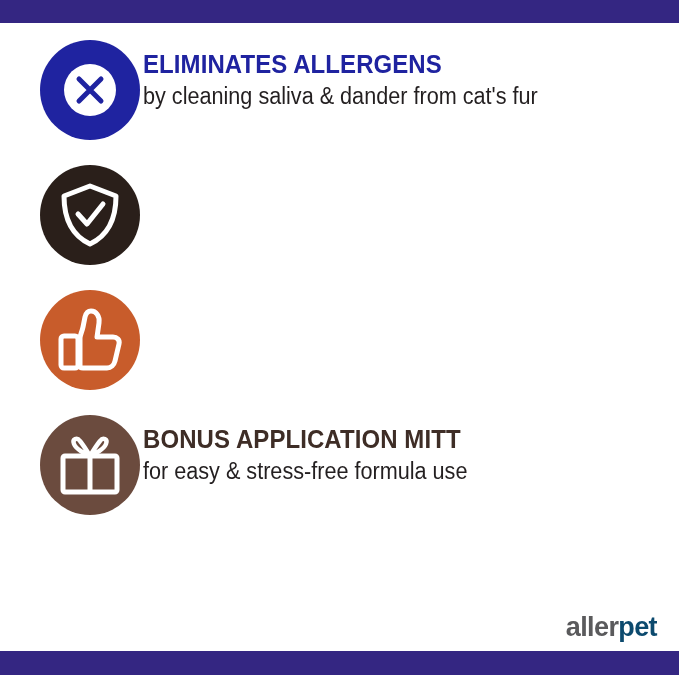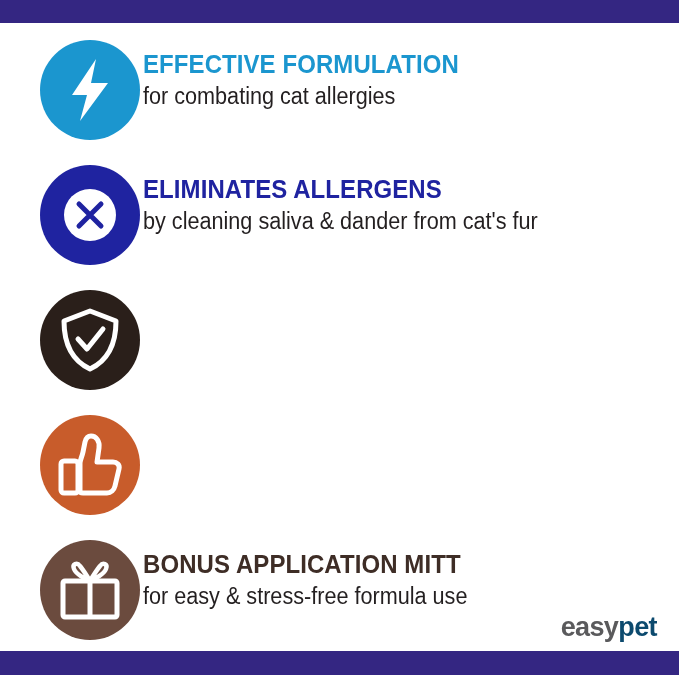--- a/index.html
+++ b/index.html
@@ -102,31 +102,20 @@
 </style>
 </head>
 <body>
 
 <div class="page">
 
   <div class="bar bar-top"></div>
 
   <div class="features">
 
-    <div class="feature-row">
-      <div class="icon-badge" style="background:#1b96cf">
-        <svg width="56" height="66" viewBox="0 0 56 66" aria-hidden="true">
-          <path d="M34 2 L10 38 L25 38 L18 64 L46 26 L29 26 Z" fill="#ffffff"></path>
-        </svg>
-      </div>
-      <div class="feature-text">
-        <p class="feature-title" style="color:#1b96cf">EFFECTIVE FORMULATION</p>
-        <p class="feature-sub">for combating cat allergies</p>
-      </div>
-    </div>
 
     <div class="feature-row">
       <div class="icon-badge" style="background:#1f23a0">
         <svg width="72" height="72" viewBox="0 0 72 72" aria-hidden="true">
           <circle cx="36" cy="36" r="26" fill="#ffffff"></circle>
           <path d="M25 25 L47 47 M47 25 L25 47" stroke="#1f23a0" stroke-width="5" stroke-linecap="round" fill="none"></path>
         </svg>
       </div>
       <div class="feature-text">
         <p class="feature-title" style="color:#1f23a0">ELIMINATES ALLERGENS</p>
@@ -165,18 +154,18 @@
       </div>
       <div class="feature-text">
         <p class="feature-title" style="color:#3e2d26">BONUS APPLICATION MITT</p>
         <p class="feature-sub">for easy &amp; stress-free formula use</p>
       </div>
     </div>
 
   </div>
 
   <div class="logo">
-    <span class="logo-aller">easy</span><span class="logo-pet">pet</span>
+    <span class="logo-aller">aller</span><span class="logo-pet">pet</span>
   </div>
 
   <div class="bar bar-bottom"></div>
 
 </div>
 
 </body></html>

